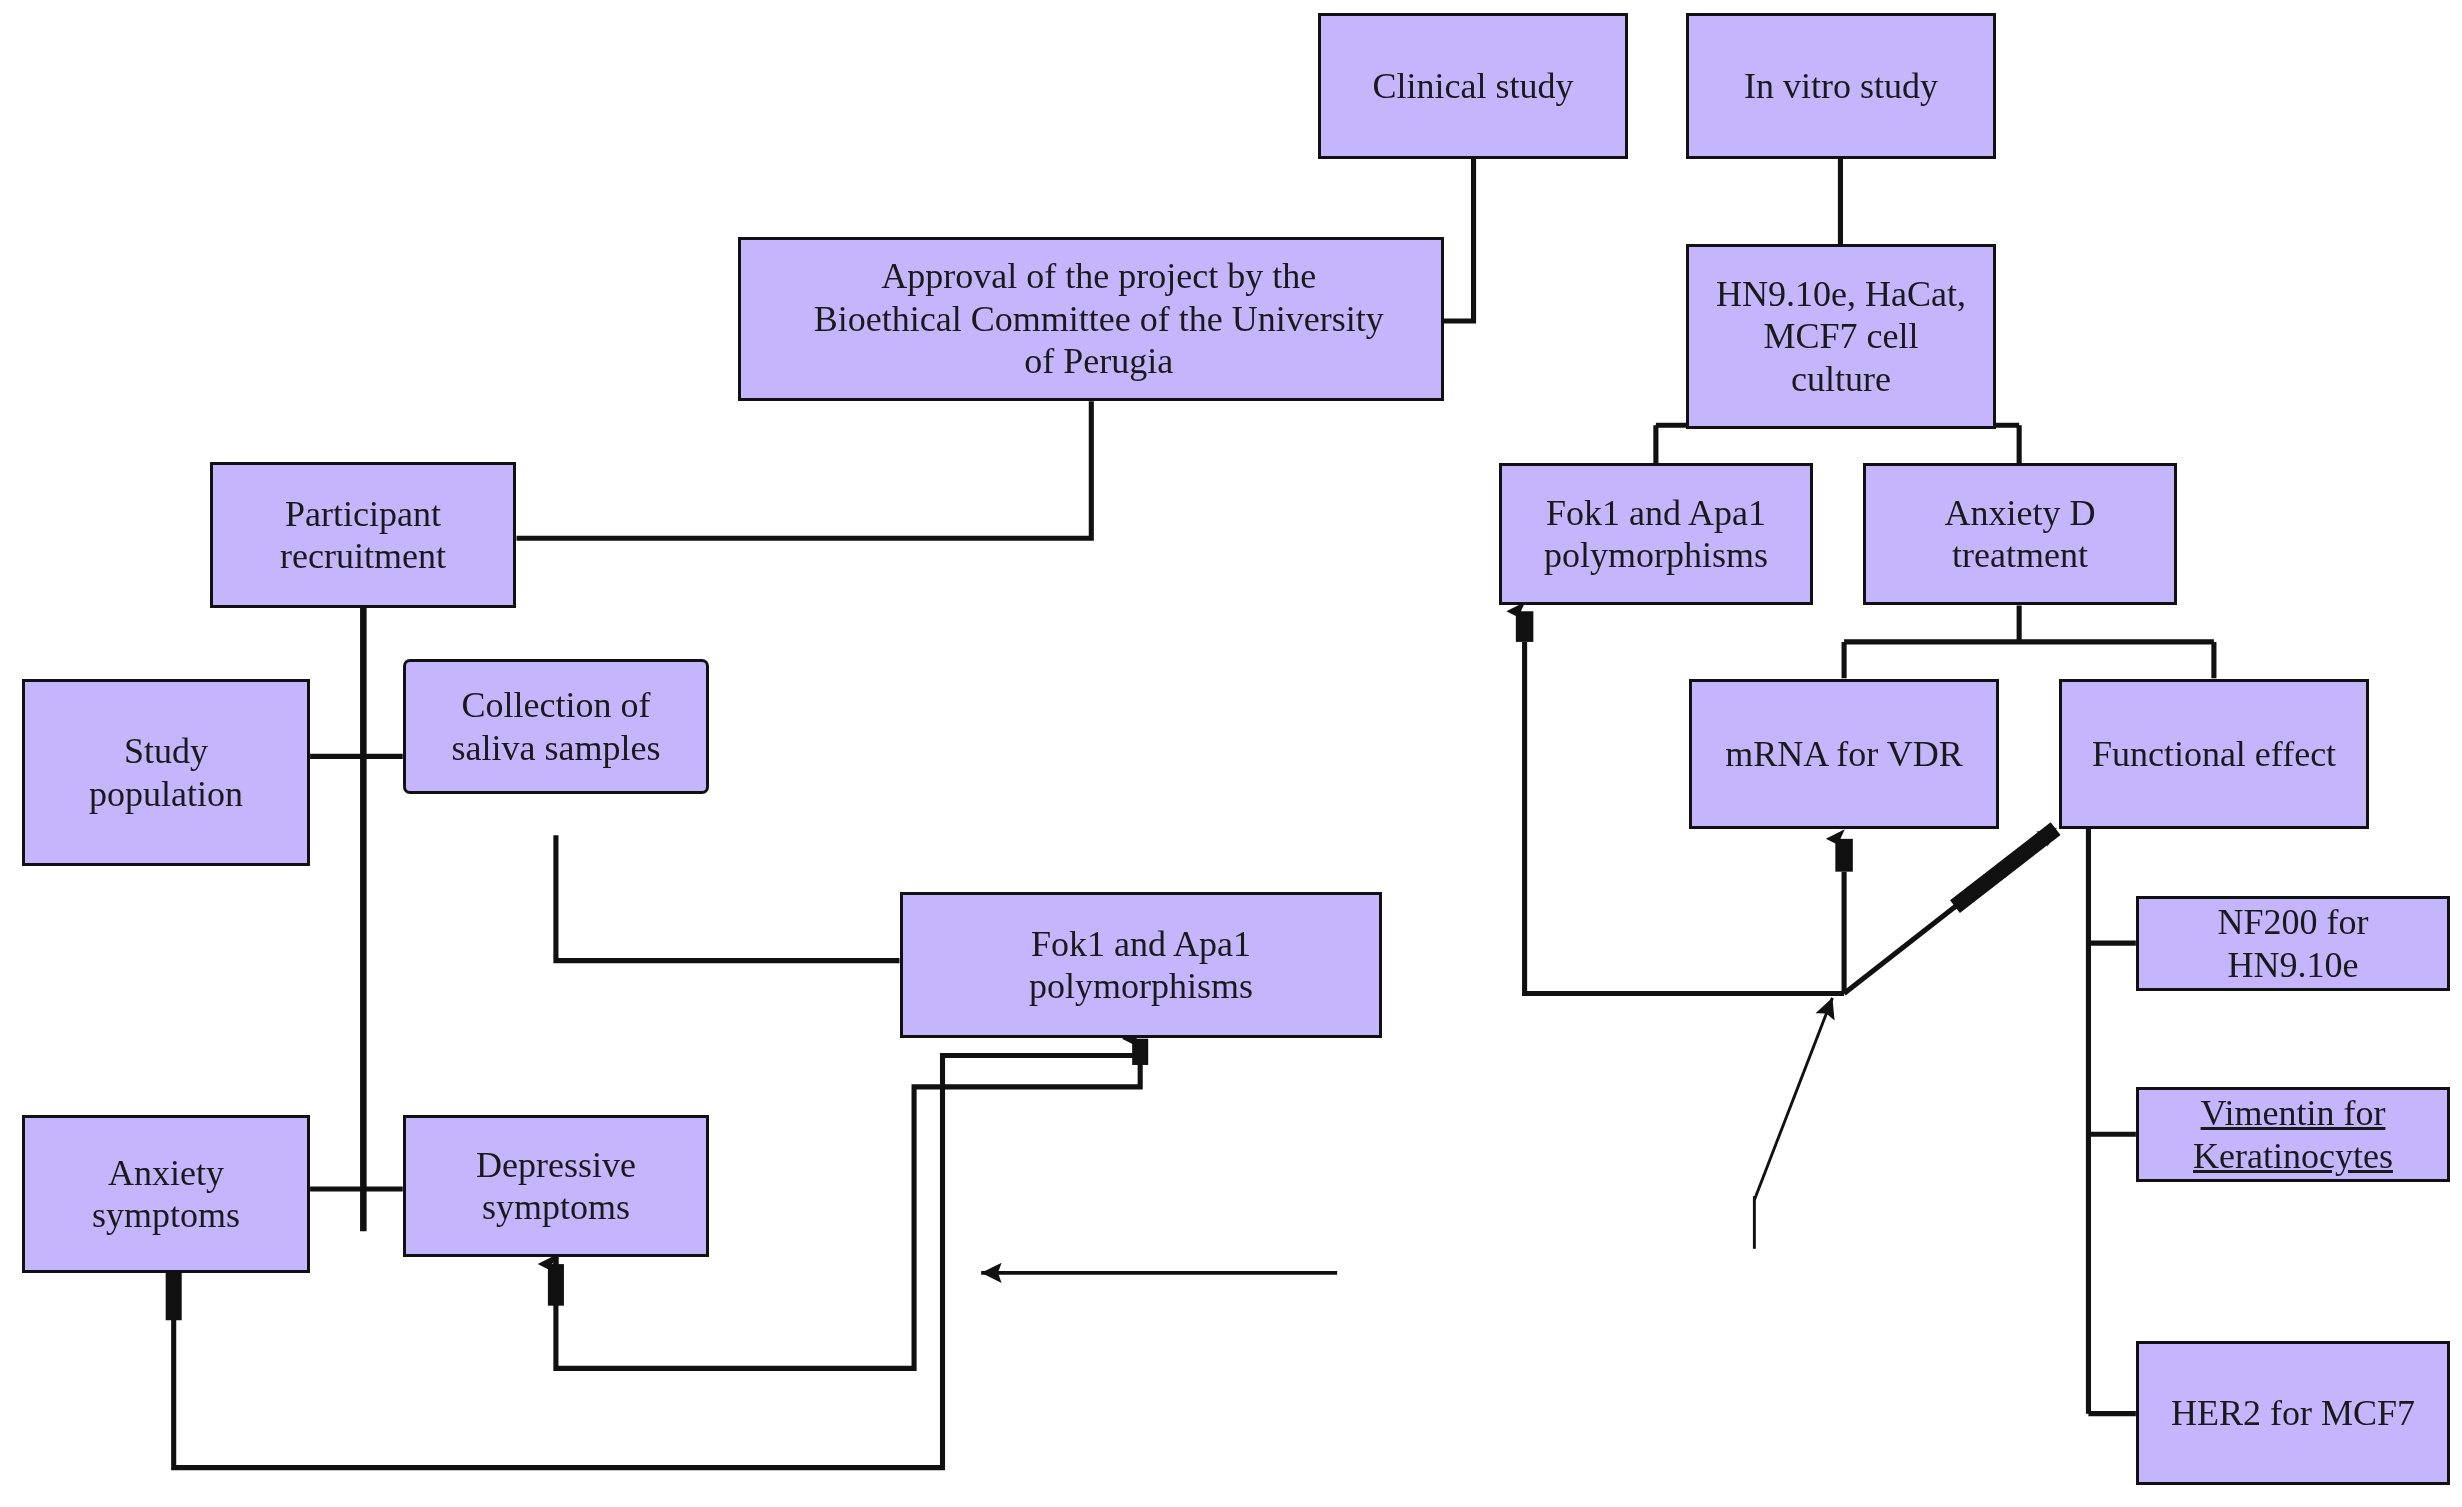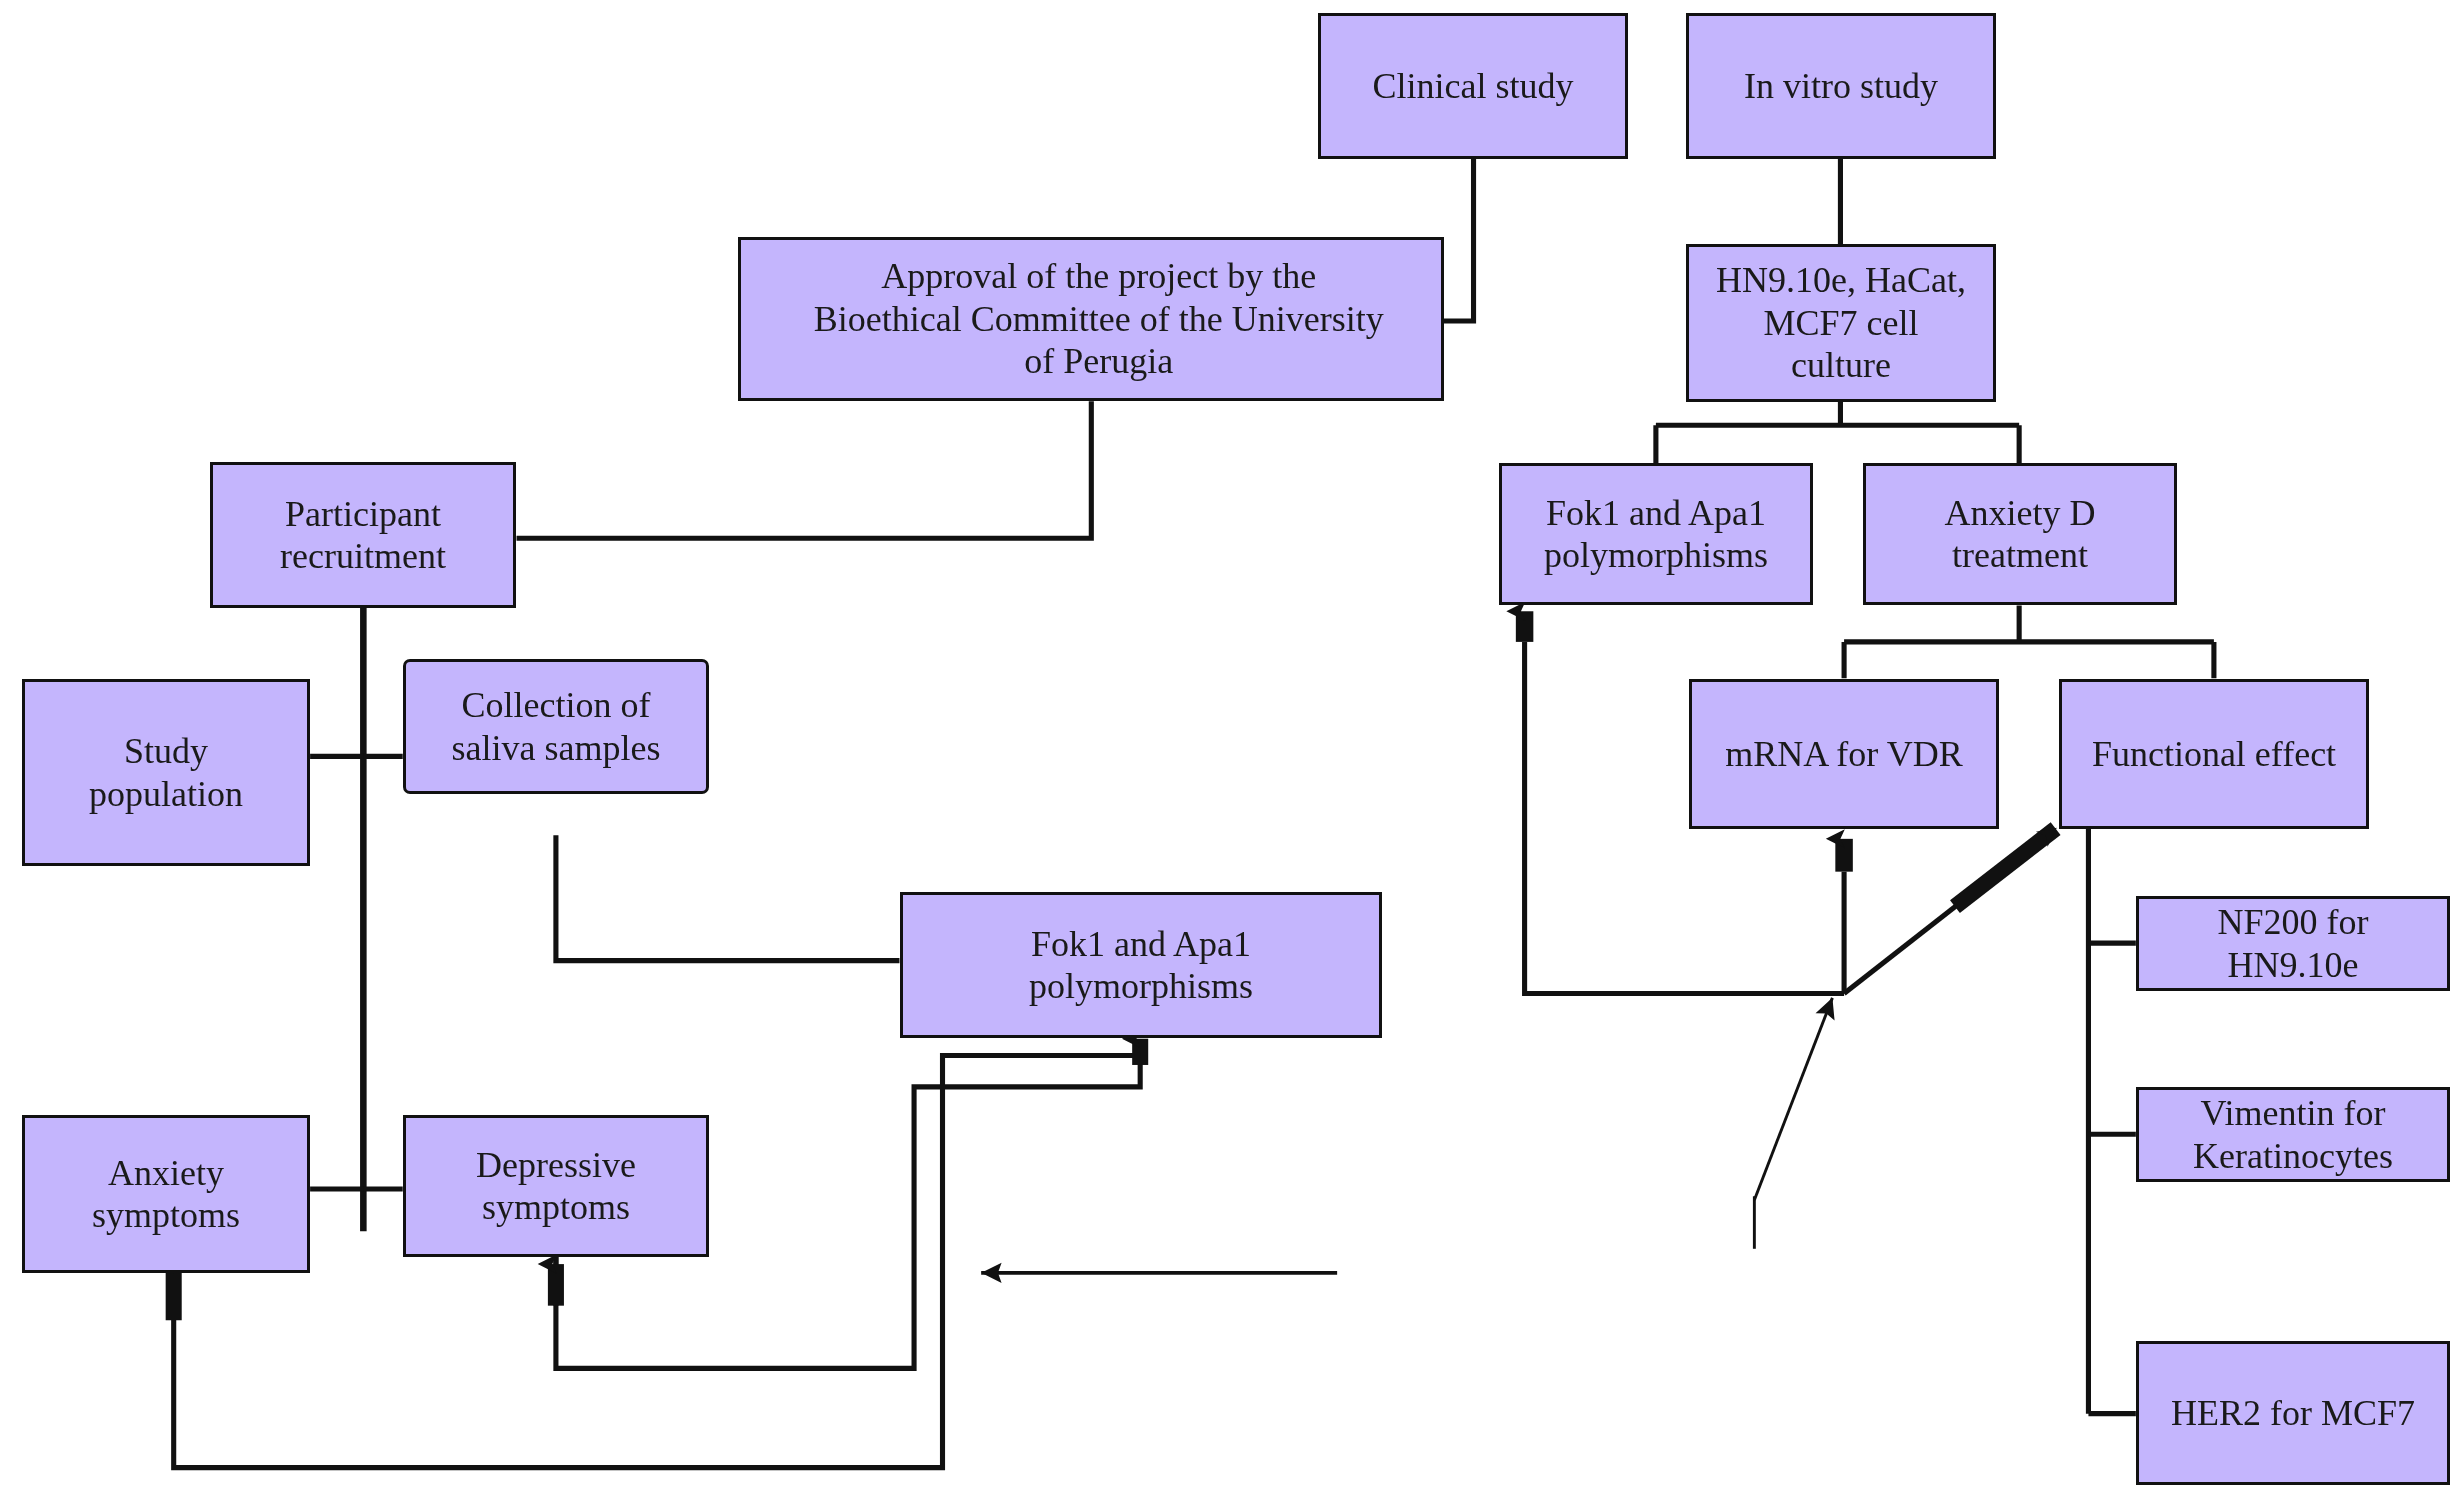--- a/index.html
+++ b/index.html
@@ -112,21 +112,21 @@
   <div class="node" style="left:1686px;top:13px;width:310px;height:146px;">
     <span>In vitro study</span>
   </div>
 
   <div class="node" style="left:738px;top:237px;width:706px;height:164px;padding-left:20px;">
     <span>Approval of the project by the
 Bioethical Committee of the University
 of Perugia</span>
   </div>
 
-  <div class="node" style="left:1686px;top:244px;width:310px;height:158px;">
+  <div class="node" style="left:1686px;top:244px;width:310px;height:185px;">
     <span>HN9.10e, HaCat,
 MCF7 cell
 culture</span>
   </div>
 
   <div class="node" style="left:210px;top:462px;width:306px;height:146px;">
     <span>Participant
 recruitment</span>
   </div>
 
@@ -171,21 +171,21 @@
   <div class="node" style="left:22px;top:1115px;width:288px;height:158px;">
     <span>Anxiety
 symptoms</span>
   </div>
 
   <div class="node" style="left:403px;top:1115px;width:306px;height:142px;">
     <span>Depressive
 symptoms</span>
   </div>
 
-  <div class="node" style="left:2136px;top:1087px;width:314px;height:95px;">
+  <div class="node" style="left:2136px;top:1087px;width:314px;height:95px;text-decoration:underline;">
     <span>Vimentin for
 Keratinocytes</span>
   </div>
 
 
   <div class="node" style="left:2136px;top:1341px;width:314px;height:144px;">
     <span>HER2 for MCF7</span>
   </div>
 
 </div>

